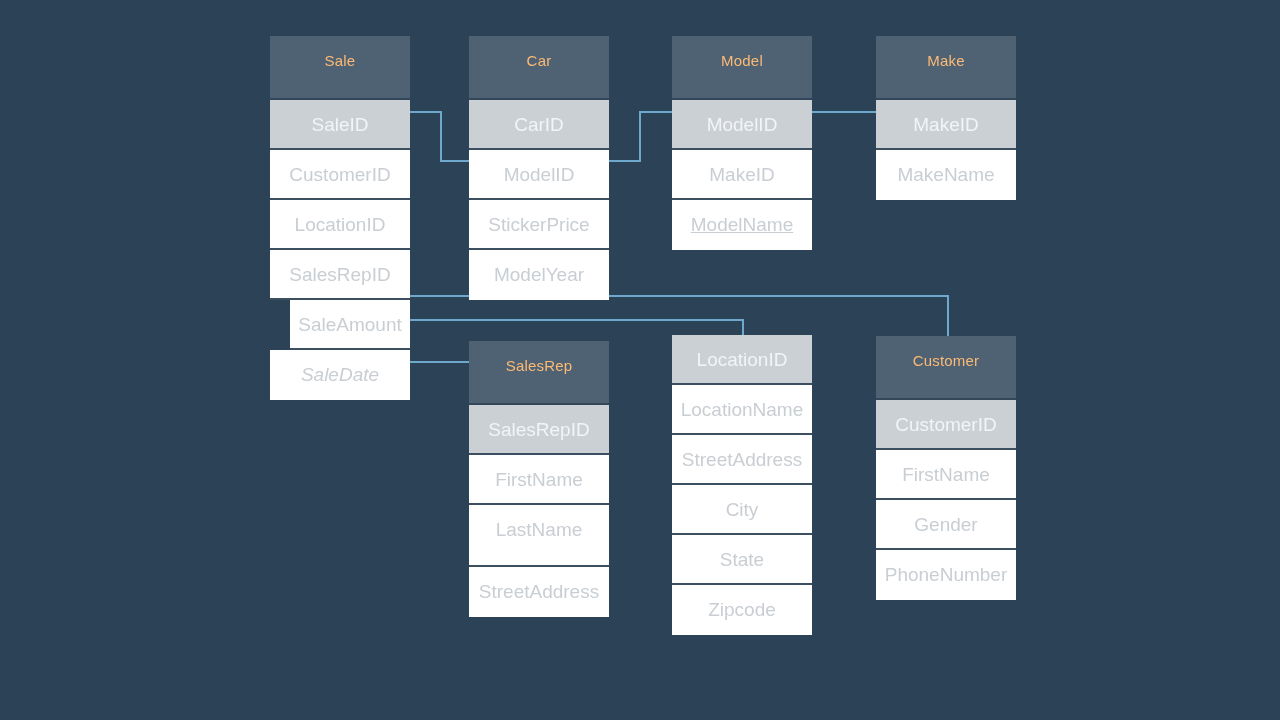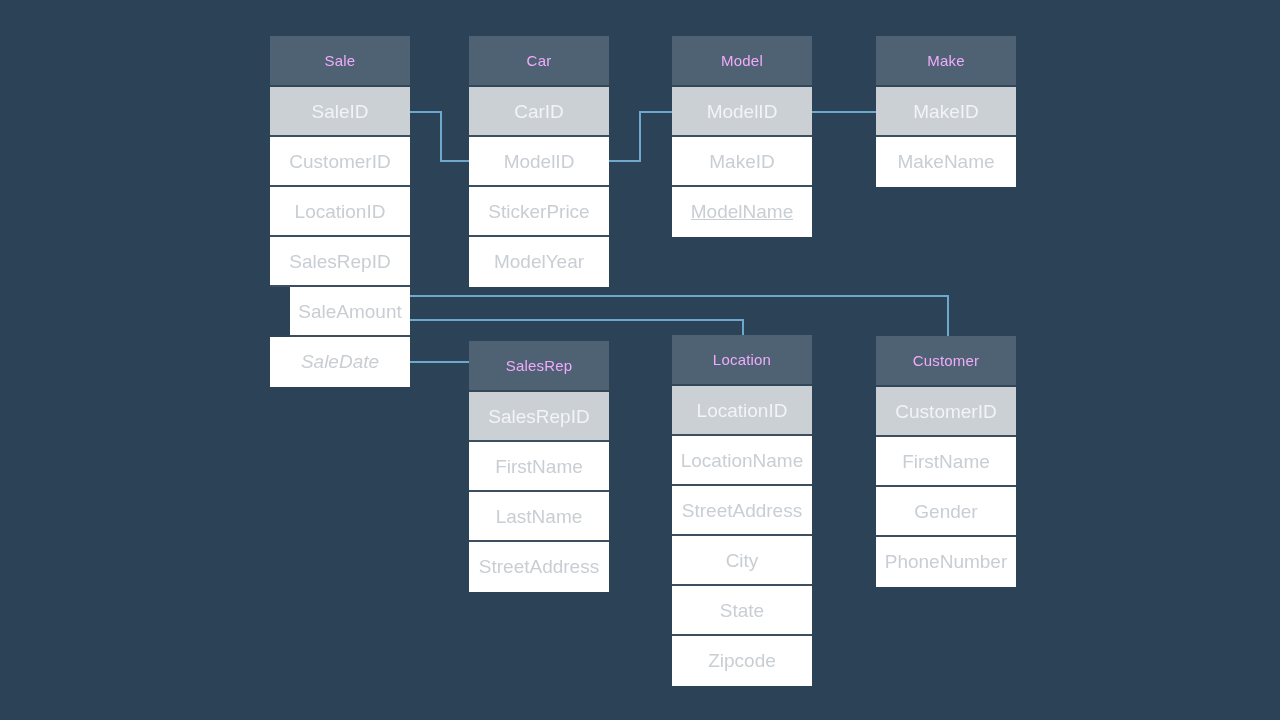--- a/index.html
+++ b/index.html
@@ -29,24 +29,24 @@
     pointer-events: none;
     z-index: 1;
   }
   .entity {
     position: absolute;
     z-index: 2;
     box-sizing: border-box;
   }
   .entity-header {
     background: #4f6274;
-    color: #f0abfc;
+    color: #fdba74;
     font-size: 15px;
     line-height: 50px;
-    height: 51px;
+    height: 64px;
     text-align: center;
     letter-spacing: 0.2px;
     box-sizing: border-box;
     border-bottom: 2px solid #33475a;
     overflow: hidden;
     white-space: nowrap;
   }
   .field {
     background: #ffffff;
     color: #c9ced3;
@@ -106,25 +106,24 @@
       </div>
       <div class="entity" style="left: 876px; top: 36px; width: 140px;">
         <div class="entity-header">Make</div>
         <div class="field pk" style="height: 50px;">MakeID</div>
         <div class="field last" style="height: 50px;">MakeName</div>
       </div>
       <div class="entity" style="left: 469px; top: 341px; width: 140px;">
         <div class="entity-header">SalesRep</div>
         <div class="field pk" style="height: 50px;">SalesRepID</div>
         <div class="field" style="height: 50px;">FirstName</div>
-        <div class="field" style="height: 50px;">LastName</div>
+        <div class="field" style="height: 62px;">LastName</div>
         <div class="field last" style="height: 50px;">StreetAddress</div>
       </div>
       <div class="entity" style="left: 672px; top: 335px; width: 140px;">
-        <div class="entity-header">Location</div>
         <div class="field pk" style="height: 50px;">LocationID</div>
         <div class="field" style="height: 50px;">LocationName</div>
         <div class="field" style="height: 50px;">StreetAddress</div>
         <div class="field" style="height: 50px;">City</div>
         <div class="field" style="height: 50px;">State</div>
         <div class="field last" style="height: 50px;">Zipcode</div>
       </div>
       <div class="entity" style="left: 876px; top: 336px; width: 140px;">
         <div class="entity-header">Customer</div>
         <div class="field pk" style="height: 50px;">CustomerID</div>

